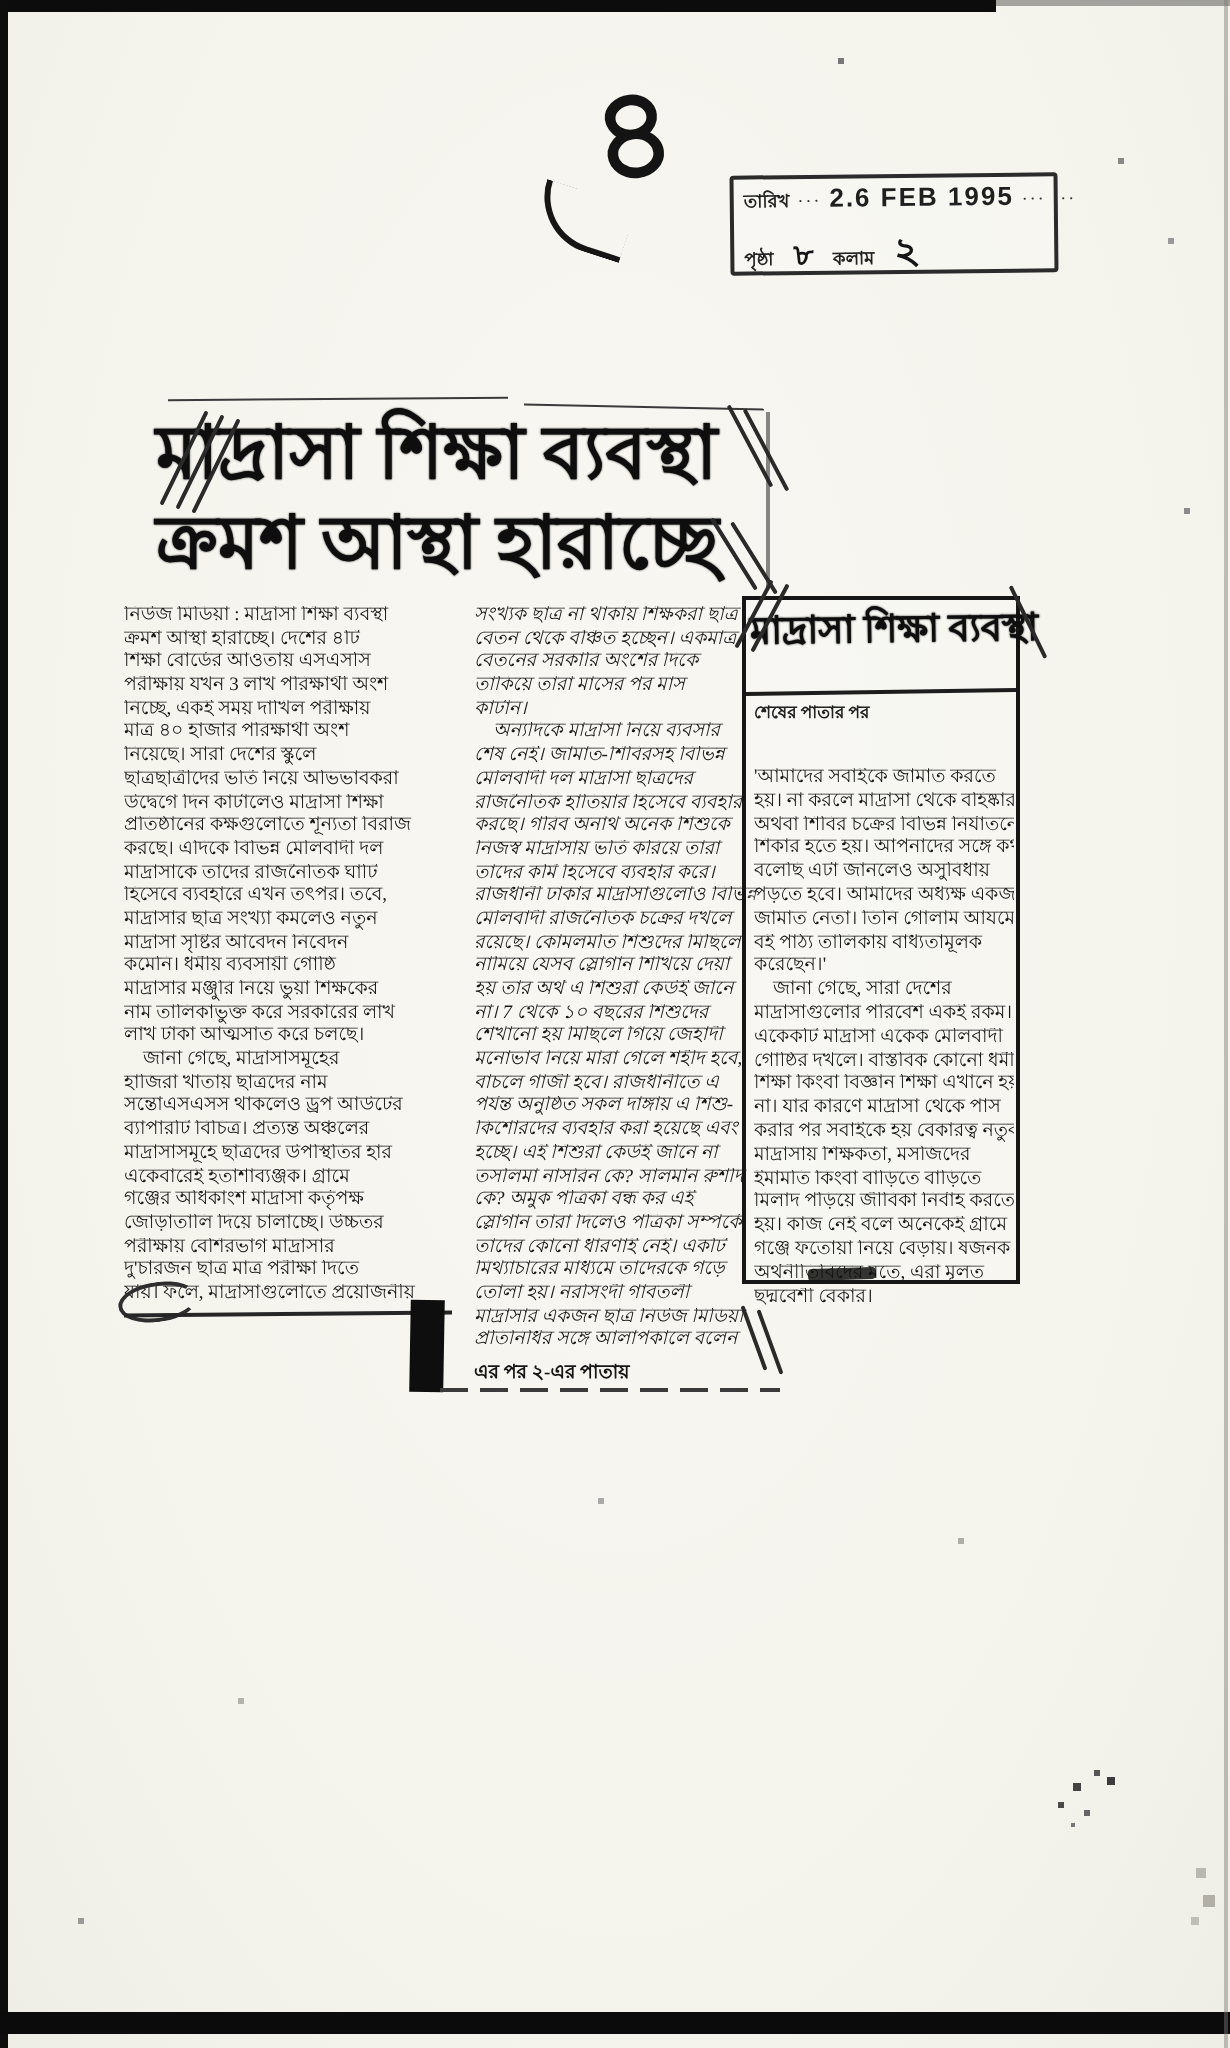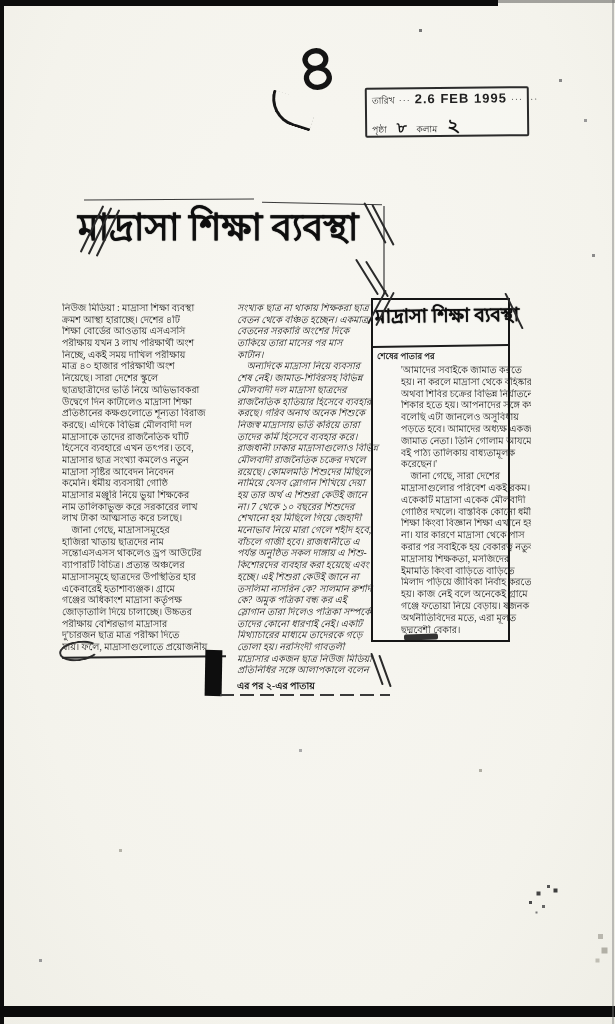--- a/index.html
+++ b/index.html
@@ -25,21 +25,21 @@
   }
   .numeral-tail{left:268px;top:96px;width:44px;height:26px;border-bottom:3px solid #161616;
     border-left:3px solid #161616;border-radius:0 0 0 30px;transform:rotate(18deg);}
   
   .stamp{
     left:365px;top:87px;width:164px;height:50px;
     border:2px solid #2b2b2b;border-radius:2px;transform:rotate(-0.6deg);
     padding:2px 5px;box-sizing:border-box;background:rgba(255,255,255,.25);
   }
   .stamp-row{display:flex;align-items:baseline;gap:4px;white-space:nowrap;}
-  .stamp-label{font-size:9px;color:#222;}
+  .stamp-label{font-size:9px;color:#222;font-weight:bold;}
   .stamp-dots{font-size:9px;color:#333;letter-spacing:1px;}
   .stamp-date{font-family:"Liberation Sans","DejaVu Sans",sans-serif;
     font-size:13px;font-weight:700;letter-spacing:1px;color:#1f1f1f;text-align:right;}
   .stamp-hand{font-family:"DejaVu Serif",serif;font-weight:700;color:#151515;}
   .stamp-page-num{font-size:15px;transform:rotate(-6deg);display:inline-block;}
   .stamp-col-num{font-size:19px;transform:rotate(-8deg);display:inline-block;}
   .stamp-row2{margin-top:3px;gap:10px;}
   
   .masthead{
     left:128px;top:92px;font-size:28px;line-height:32px;font-weight:700;
@@ -79,21 +79,21 @@
     left:371px;top:298px;width:139px;height:344px;
     border:2px solid #161616;box-sizing:border-box;background:rgba(255,255,255,.2);
   }
   .cont-headline{
     left:375px;top:304px;width:133px;font-size:19px;line-height:24px;font-weight:700;
     color:#0e0e0e;white-space:nowrap;overflow:visible;transform:rotate(-.8deg);
     text-shadow:0 0 1px #0e0e0e;
   }
   .cont-underline{left:373px;top:345px;width:135px;height:2px;background:#1d1d1d;transform:rotate(-.8deg);}
   .cont-kicker{left:377px;top:350px;font-size:8.5px;font-weight:700;color:#222;white-space:nowrap;}
-  .cont-body{left:377px;top:365px;width:130px;font-size:9.5px;color:#191919;margin-left:24px;}
+  .cont-body{left:377px;top:384px;width:130px;font-size:9.5px;color:#191919;}
   .cont-body .body-line{height:11.8px;line-height:11.8px;white-space:pre;overflow:hidden;}
   .ink-blot{left:404px;top:634px;width:34px;height:6px;background:#111;border-radius:2px;
     transform:rotate(-2deg);opacity:.85;}
   
   .specks{left:0;top:0;width:1px;height:1px;background:transparent;
     box-shadow:
       538px 893px 0 1.5px #444, 548px 886px 0 1px #555, 530px 902px 0 1px #4a4a4a,
       543px 906px 0 1px #666, 555px 890px 0 1.5px #3d3d3d, 536px 912px 0 .5px #777,
       600px 936px 0 2px #b9b7ae, 604px 950px 0 2.5px #b2b0a6, 597px 960px 0 1.5px #c0beb4,
       560px 80px 0 1px #888, 420px 30px 0 1px #777, 585px 120px 0 1px #999,
@@ -129,20 +129,21 @@
     </div>
   </div>
 
 
   <div class="abs clip-edge edge1"></div>
   <div class="abs clip-edge edge2"></div>
   <div class="abs edge3"></div>
 
   <div class="abs headline">
     <div class="l1">মাদ্রাসা শিক্ষা ব্যবস্থা</div>
+    <div class="l2">ক্রমশ আস্থা হারাচ্ছে</div>
   </div>
 
   <div class="abs pen pen-th" style="left:66px;top:228px;width:52px;transform:rotate(-64deg);"></div>
   <div class="abs pen pen-th" style="left:74px;top:230px;width:52px;transform:rotate(-64deg);"></div>
   <div class="abs pen pen-th" style="left:82px;top:232px;width:52px;transform:rotate(-64deg);"></div>
   <div class="abs pen pen-th" style="left:352px;top:222px;width:46px;transform:rotate(62deg);"></div>
   <div class="abs pen pen-th" style="left:360px;top:224px;width:46px;transform:rotate(62deg);"></div>
   <div class="abs pen pen-th" style="left:346px;top:276px;width:42px;transform:rotate(58deg);"></div>
   <div class="abs pen pen-th" style="left:356px;top:278px;width:42px;transform:rotate(58deg);"></div>
 

